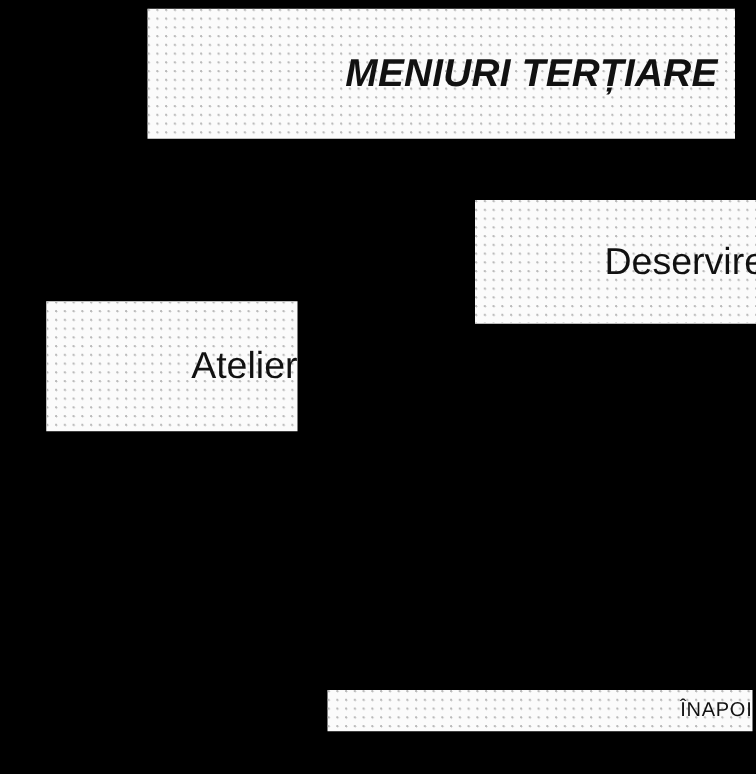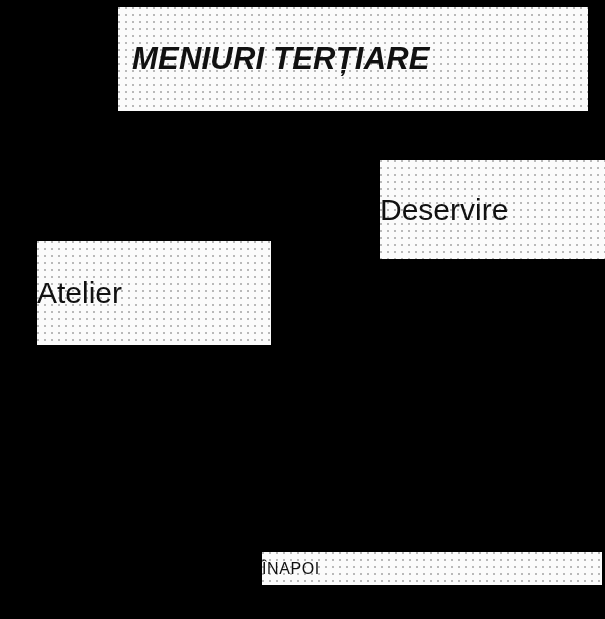--- a/index.html
+++ b/index.html
@@ -28,21 +28,21 @@
     position: absolute;
     box-sizing: border-box;
     background-color: #fbfbfb;
     background-image:
       radial-gradient(circle at 1px 1px, #b9b9b9 0.8px, rgba(0,0,0,0) 1.1px);
     background-size: 7px 7px;
     background-position: 0 0;
     color: #111111;
     display: flex;
     align-items: center;
-    justify-content: flex-start;
+    justify-content: flex-end;
     text-align: center;
     line-height: 1.12;
     -webkit-font-smoothing: antialiased;
   }
 
   
   #title-panel {
     left: 118px;
     top: 7px;
     width: 470px;
@@ -68,21 +68,21 @@
   #btn-deservire {
     left: 380px;
     top: 160px;
     width: 232px;
     height: 99px;
   }
 
   #btn-atelier {
     left: 37px;
     top: 241px;
-    width: 234px;
+    width: 201px;
     height: 104px;
   }
 
   
   #btn-inapoi {
     left: 262px;
     top: 552px;
     width: 340px;
     height: 33px;
     font-size: 16px;

